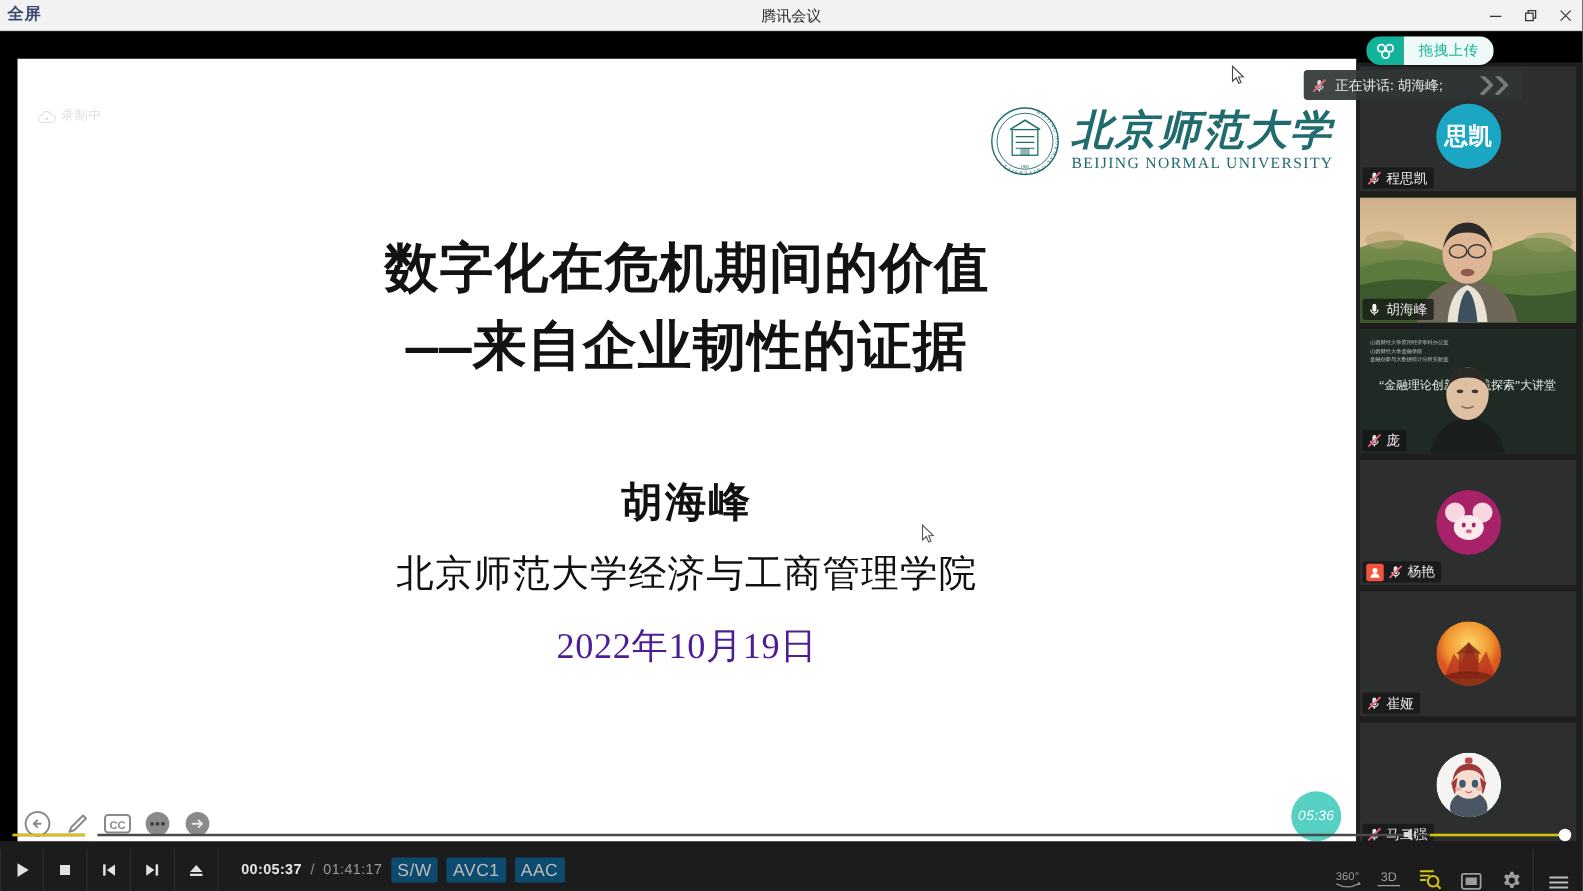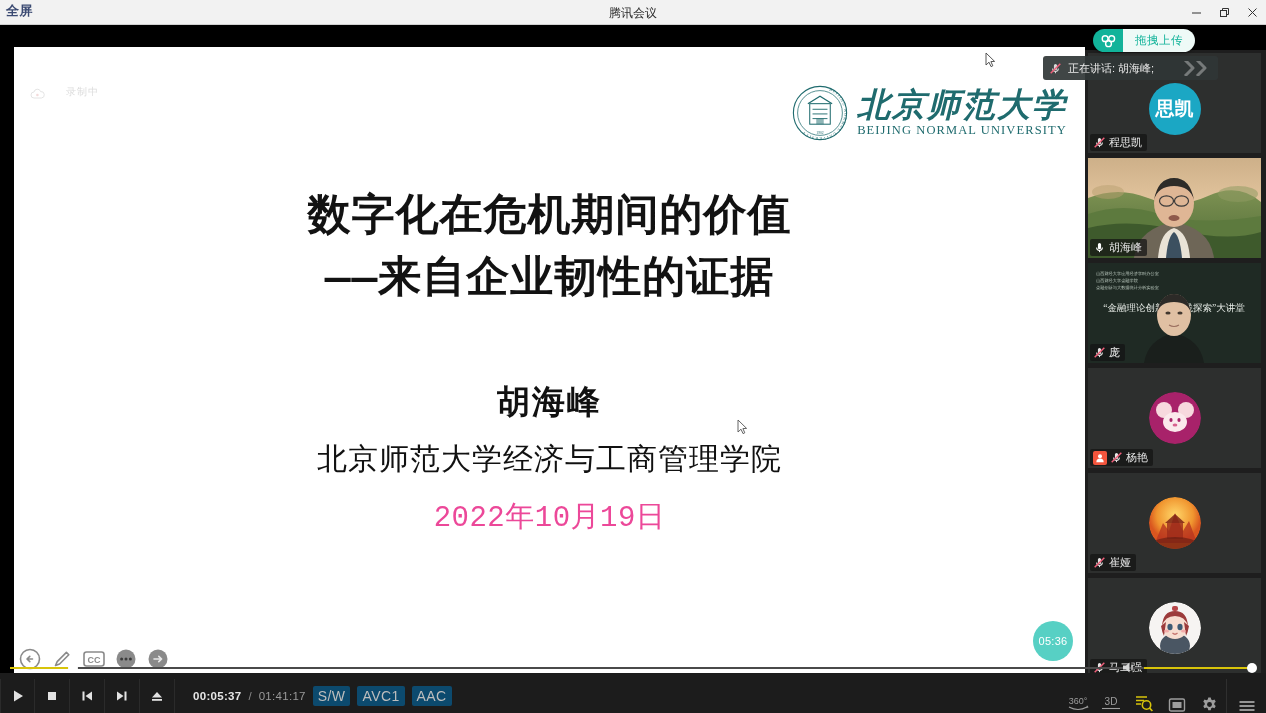--- a/index.html
+++ b/index.html
@@ -35,21 +35,21 @@
   .video-area {
     position: absolute; left: 0; top: 25px; width: 1266px; height: 648px;
     background: #000;
   }
   
   .slide-region {
     position: absolute; left: 14px; top: 22px; width: 1071px; height: 634px;
     background: #ffffff;
   }
   .rec-indicator {
-    position: absolute; left: 16px; top: 38px; display: flex; align-items: flex-end; gap: 21px;
+    position: absolute; left: 16px; top: 38px; display: flex; align-items: flex-end; gap: 4px;
     opacity: .30;
   }
   .rec-indicator .cloud {
     position: relative; width: 15px; height: 11px;
   }
   .rec-indicator .cloud svg { display: block; }
   .rec-indicator .rec-text { font-size: 10px; color: #8a8a8a; letter-spacing: 1px; }
 
   
   .bnu-logo { position: absolute; right: 18px; top: 38px; display: flex; align-items: center; gap: 9px; }
@@ -80,41 +80,42 @@
     font-size: 33px; font-weight: bold; color: #111;
     letter-spacing: 2px;
   }
   .slide-affil {
     position: absolute; left: 0; top: 392px; width: 100%; text-align: center;
     font-family: "Liberation Serif", "DejaVu Serif", serif;
     font-size: 30px; color: #111; letter-spacing: 1px;
   }
   .slide-date {
     position: absolute; left: 0; top: 450px; width: 100%; text-align: center;
-    font-family: Liberation Mono, monospace;
-    font-size: 29px; color: #ec4899; letter-spacing: 0.5px;
+    font-family: Liberation Serif, serif;
+    font-size: 29px; color: #4c1d95; letter-spacing: 0.5px;
   }
 
   
   .slide-tools { position: absolute; left: 4px; bottom: 10px; display: flex; gap: 8px; align-items: center; }
   .stool {
     width: 24px; height: 24px; border-radius: 50%;
     display: flex; align-items: center; justify-content: center;
     color: #7d7d7d;
   }
   .stool svg { display: block; }
 
   
   .timer-bubble {
-    position: absolute; right: 12px; bottom: 20px;
+    position: absolute; right: 12px; bottom: 8px;
     width: 40px; height: 40px; border-radius: 50%;
     background: #57d0c4;
     display: flex; align-items: center; justify-content: center;
     color: #ffffff; font-size: 11px; letter-spacing: .3px;
     box-shadow: 0 0 0 2px rgba(255,255,255,.12);
+    font-style: italic;
   }
 
   
   .cursor-arrow { position: absolute; width: 11px; height: 16px; }
   .cursor-arrow svg { display: block; }
 
   
   .rail { position: absolute; left: 1085px; top: 25px; width: 181px; height: 648px; background: #1e1e1e; }
   .tile {
     position: absolute; left: 3px; width: 173px; height: 100px;

